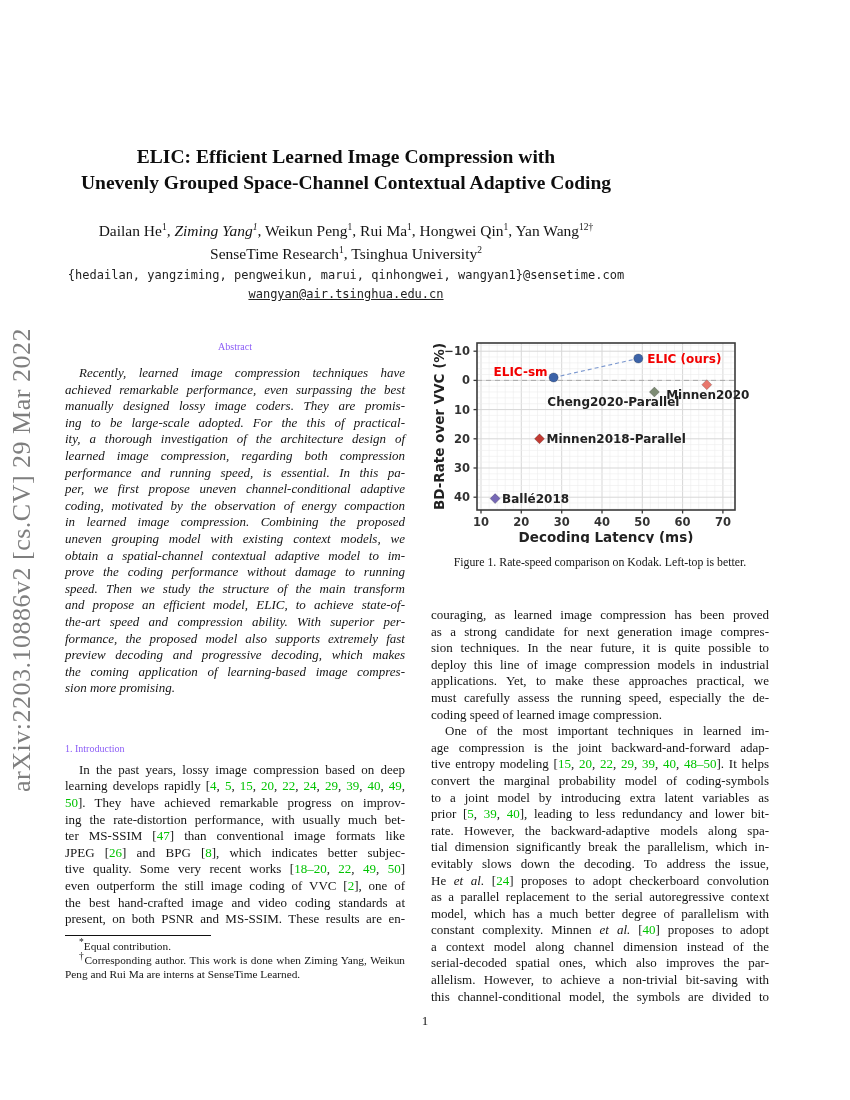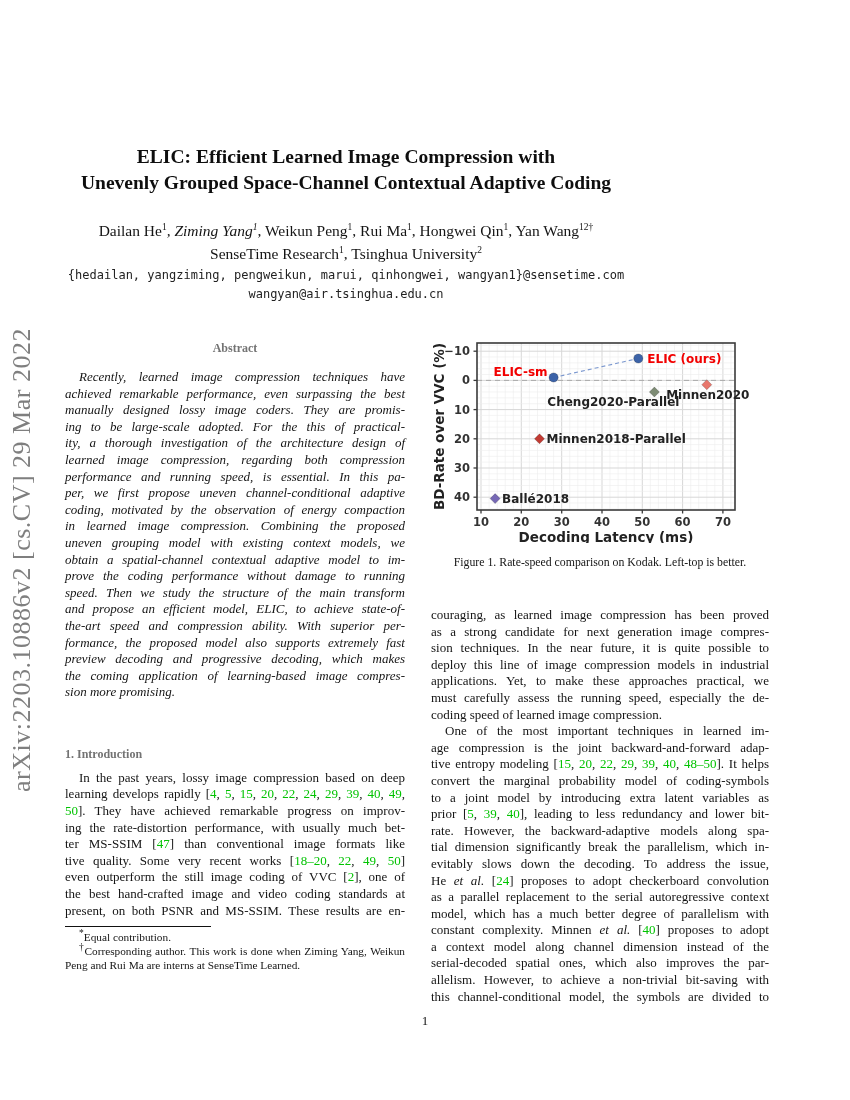--- a/index.html
+++ b/index.html
@@ -9,21 +9,21 @@
   .title{font-weight:bold;font-size:19.5px;color:#0e0e0e;}
   .authors{font-size:15.5px;}
   .affil{font-size:15.5px;}
   .email{font-family:"DejaVu Sans Mono","Liberation Mono",monospace;font-size:12px;color:#222;}
   sup{font-size:9.5px;line-height:0;}
   .watermark{position:absolute;left:-246px;top:533px;width:560px;height:54px;
              transform:rotate(-90deg);text-align:center;
              font-size:26px;color:#7f7f7f;letter-spacing:.5px;}
   .col-left{position:absolute;left:65px;top:341px;width:340px;}
   .col-right{position:absolute;left:431px;top:338px;width:338px;}
-  .sec-head{font-weight:bold;font-size:12px;color:#737373;}
+  .sec-head{font-weight:normal;font-size:10px;color:#8b5cf6;}
   .abs-head{text-align:center;margin:0 0 13px 0;}
   .intro-head{margin:46px 0 8px 0;}
   .body-text{font-size:13px;line-height:16.6px;}
   .abstract{font-style:italic;}
   .jline{text-align:justify;text-align-last:justify;}
   .jline.nojust{text-align-last:left;}
   .jline.indent{text-indent:14px;}
   .cite{color:#00c300;}
   .fnrule{width:146px;border-top:1px solid #111;margin-top:7px;}
   .footnotes{font-size:11.3px;line-height:13.9px;margin-top:4px;}
@@ -38,21 +38,21 @@
 <div id="page">
 
   <div class="watermark">arXiv:2203.10886v2  [cs.CV]  29 Mar 2022</div>
 
   <div class="center-line title" style="top:146px;">ELIC: Efficient Learned Image Compression with</div>
   <div class="center-line title" style="top:172px;">Unevenly Grouped Space-Channel Contextual Adaptive Coding</div>
 
   <div class="center-line authors" style="top:222px;">Dailan He<sup>1<i></i></sup><i>, Ziming Yang<sup>1</sup></i>, Weikun Peng<sup>1</sup>, Rui Ma<sup>1</sup>, Hongwei Qin<sup>1</sup>, Yan Wang<sup>12†</sup></div>
   <div class="center-line affil" style="top:245px;">SenseTime Research<sup>1</sup>, Tsinghua University<sup>2</sup></div>
   <div class="center-line email" style="top:268px;">{hedailan, yangziming, pengweikun, marui, qinhongwei, wangyan1}@sensetime.com</div>
-  <div class="center-line email" style="top:287px;">wangyan@air.tsinghua.edu.cn</div>
+  <div class="center-line email" style="top:287px;text-decoration:underline;">wangyan@air.tsinghua.edu.cn</div>
 
   <div class="col-left">
     <div class="sec-head abs-head">Abstract</div>
     <div class="body-text abstract">
         <div class="jline indent">Recently, learned image compression techniques have</div>
         <div class="jline">achieved remarkable performance, even surpassing the best</div>
         <div class="jline">manually designed lossy image coders.  They are promis-</div>
         <div class="jline">ing to be large-scale adopted.  For the this of practical-</div>
         <div class="jline">ity, a thorough investigation of the architecture design of</div>
         <div class="jline">learned image compression, regarding both compression</div>
@@ -71,20 +71,21 @@
         <div class="jline">the coming application of learning-based image compres-</div>
         <div class="jline nojust">sion more promising.</div>
       </div>
     <div class="sec-head intro-head">1. Introduction</div>
     <div class="body-text">
         <div class="jline indent">In the past years, lossy image compression based on deep</div>
         <div class="jline">learning develops rapidly [<span class="cite">4</span>, <span class="cite">5</span>, <span class="cite">15</span>, <span class="cite">20</span>, <span class="cite">22</span>, <span class="cite">24</span>, <span class="cite">29</span>, <span class="cite">39</span>, <span class="cite">40</span>, <span class="cite">49</span>,</div>
         <div class="jline"><span class="cite">50</span>].  They have achieved remarkable progress on improv-</div>
         <div class="jline">ing the rate-distortion performance, with usually much bet-</div>
         <div class="jline">ter MS-SSIM [<span class="cite">47</span>] than conventional image formats like</div>
+        <div class="jline">JPEG [<span class="cite">26</span>] and BPG [<span class="cite">8</span>], which indicates better subjec-</div>
         <div class="jline">tive quality.  Some very recent works [<span class="cite">18</span><span class="cite">–</span><span class="cite">20</span>, <span class="cite">22</span>, <span class="cite">49</span>, <span class="cite">50</span>]</div>
         <div class="jline">even outperform the still image coding of VVC [<span class="cite">2</span>], one of</div>
         <div class="jline">the best hand-crafted image and video coding standards at</div>
         <div class="jline">present, on both PSNR and MS-SSIM. These results are en-</div>
       </div>
     <div class="fnrule"></div>
     <div class="footnotes">
         <div class="jline nojust indent"><sup>*</sup>Equal contribution.</div>
         <div class="jline indent"><sup>†</sup>Corresponding author. This work is done when Ziming Yang, Weikun</div>
         <div class="jline nojust">Peng and Rui Ma are interns at SenseTime Learned.</div>

